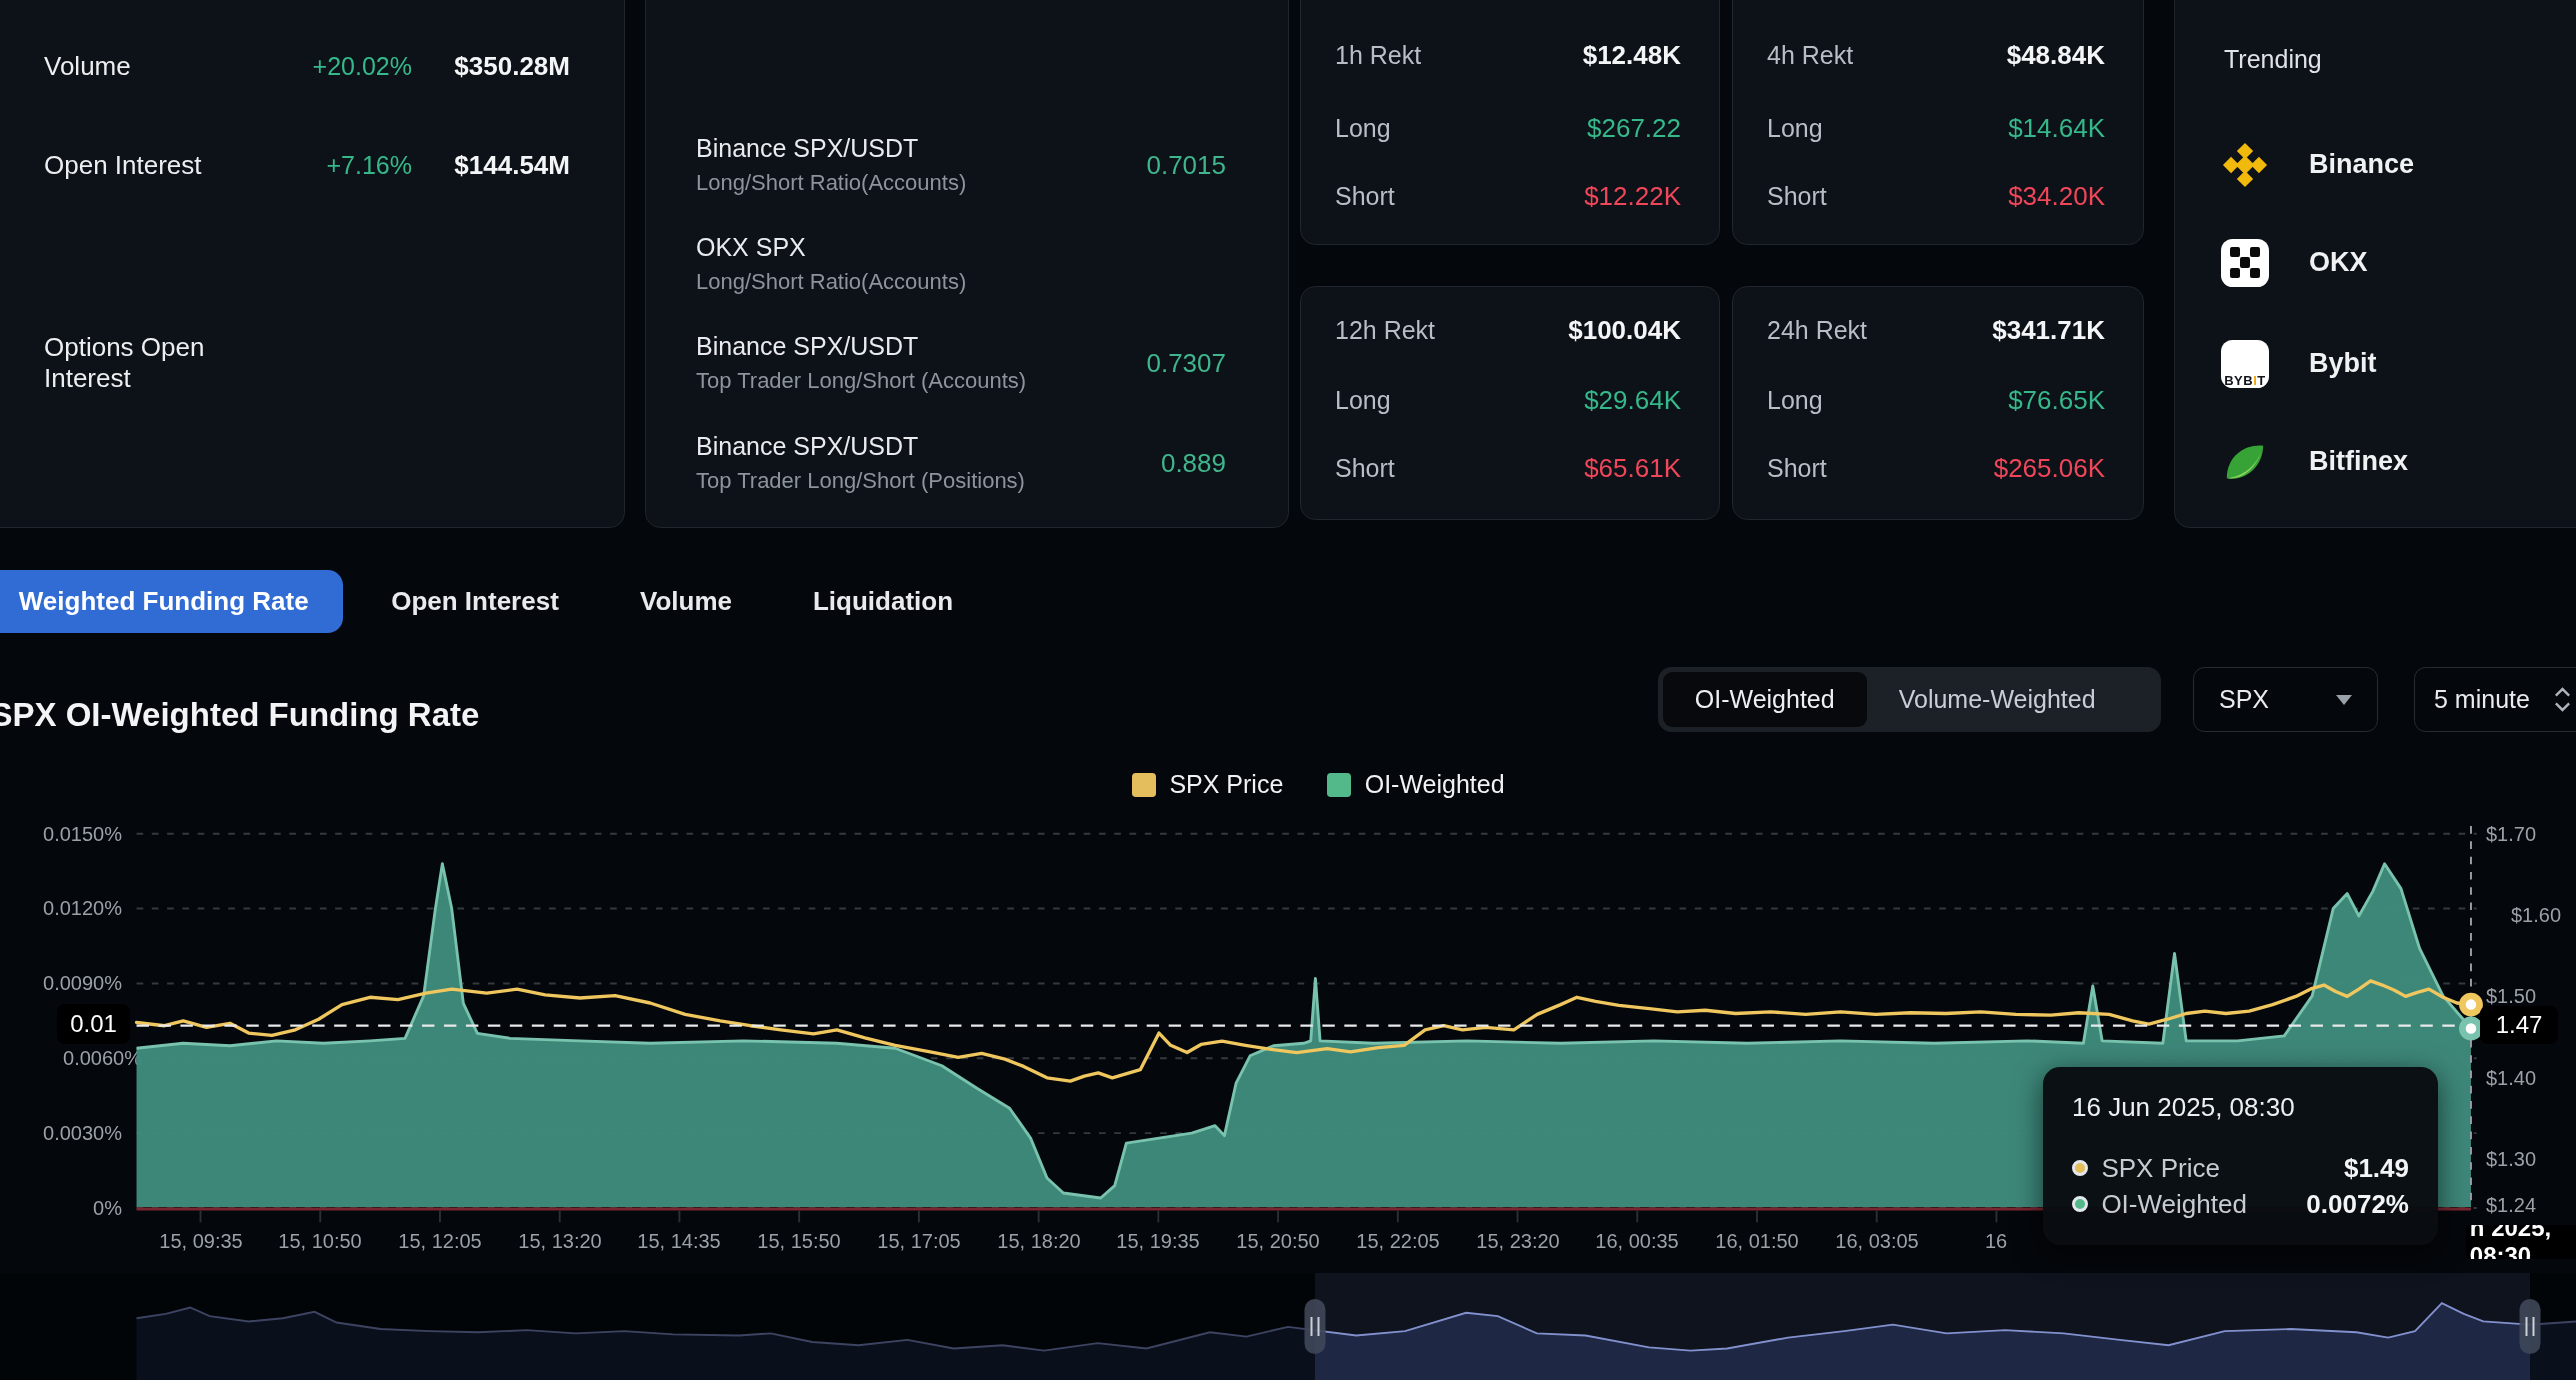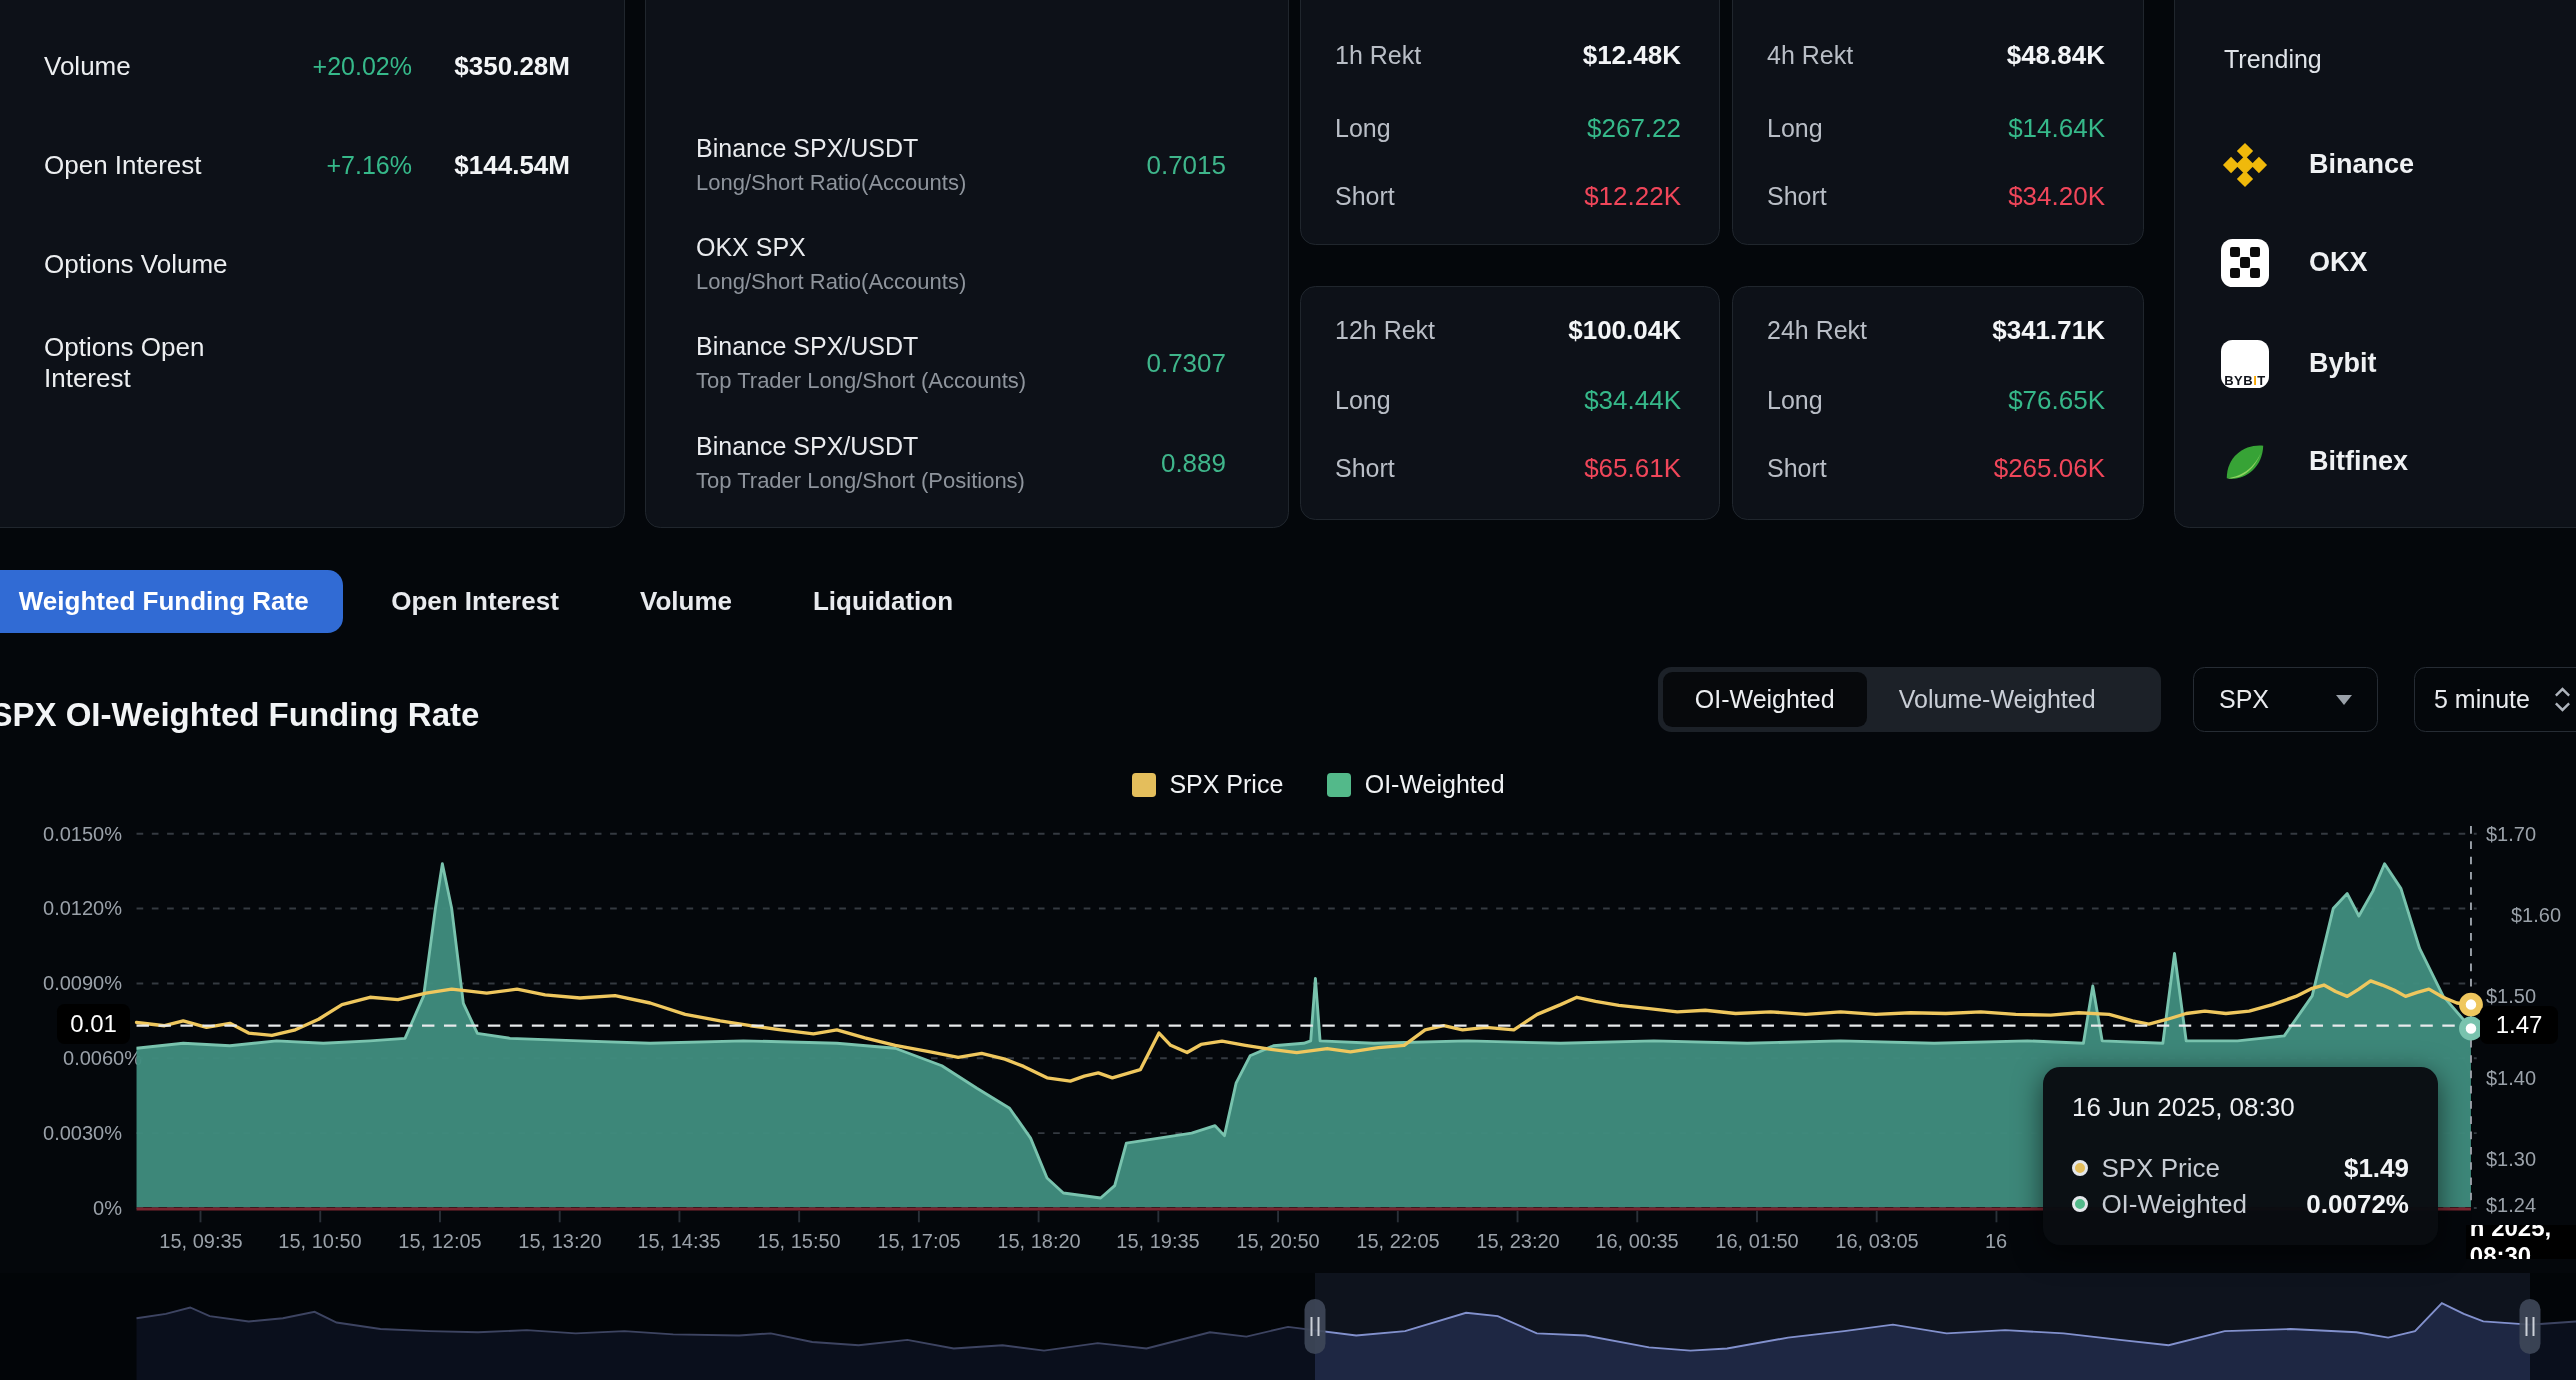--- a/index.html
+++ b/index.html
@@ -113,25 +113,20 @@
     <div class="stat-row r0">
       <span class="stat-label">Volume</span>
       <span class="stat-change">+20.02%</span>
       <span class="stat-value">$350.28M</span>
     </div>
     <div class="stat-row r1">
       <span class="stat-label">Open Interest</span>
       <span class="stat-change">+7.16%</span>
       <span class="stat-value">$144.54M</span>
     </div>
-    <div class="stat-row r2">
-      <span class="stat-label">Options Volume</span>
-      <span class="stat-change"></span>
-      <span class="stat-value"></span>
-    </div>
     <div class="stat-row r3">
       <span class="stat-label">Options Open Interest</span>
       <span class="stat-change"></span>
       <span class="stat-value"></span>
     </div>
   </section>
 
   <section class="panel panel-ls">
     <div class="ls-row r1">
       <div class="ls-text">
@@ -191,21 +186,21 @@
         <span class="rekt-short">$34.20K</span>
       </div>
   </section>
   <section class="panel panel-rekt3 rekt-bot">
     <div class="rekt-row rr0">
         <span class="rekt-label">12h Rekt</span>
         <span class="rekt-total">$100.04K</span>
       </div>
     <div class="rekt-row rr1">
         <span class="rekt-label">Long</span>
-        <span class="rekt-long">$34.44K</span>
+        <span class="rekt-long">$29.64K</span>
       </div>
     <div class="rekt-row rr2">
         <span class="rekt-label">Short</span>
         <span class="rekt-short">$65.61K</span>
       </div>
   </section>
   <section class="panel panel-rekt4 rekt-bot">
     <div class="rekt-row rr0">
         <span class="rekt-label">24h Rekt</span>
         <span class="rekt-total">$341.71K</span>

